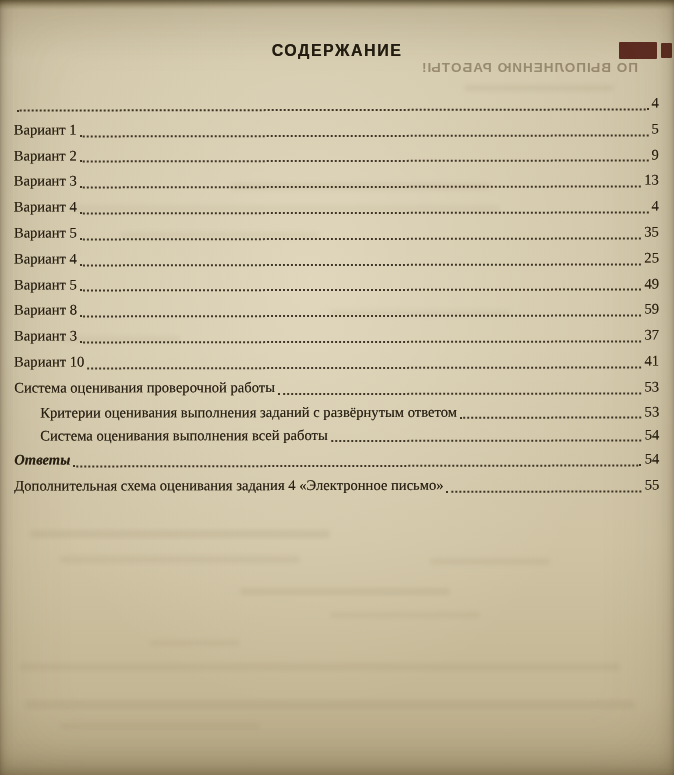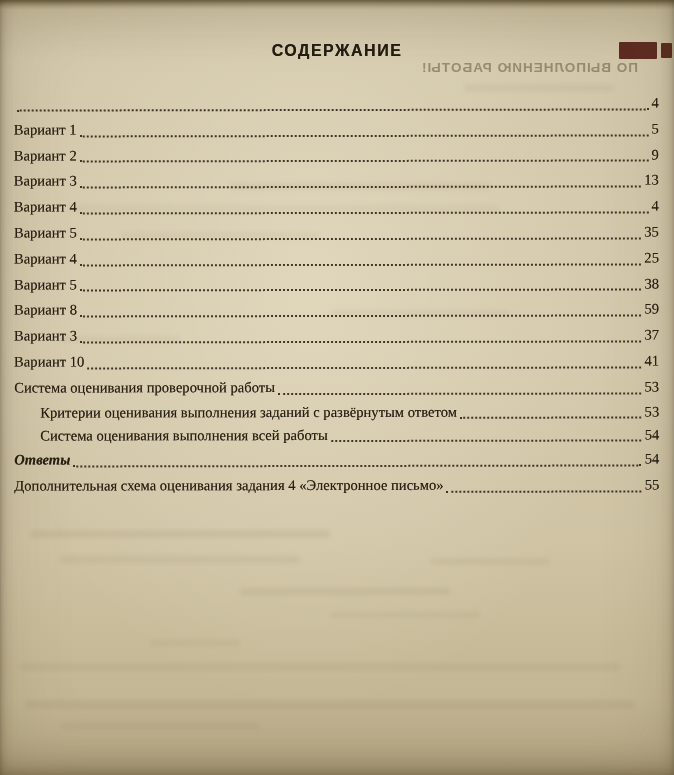--- a/index.html
+++ b/index.html
@@ -137,21 +137,21 @@
 
     <div class="toc-row">
       <span class="toc-label">Вариант 4</span>
       <span class="toc-leader"></span>
       <span class="toc-page">25</span>
     </div>
 
     <div class="toc-row">
       <span class="toc-label">Вариант 5</span>
       <span class="toc-leader"></span>
-      <span class="toc-page">38</span>
+      <span class="toc-page">49</span>
     </div>
 
     <div class="toc-row">
       <span class="toc-label">Вариант 8</span>
       <span class="toc-leader"></span>
       <span class="toc-page">59</span>
     </div>
 
     <div class="toc-row">
       <span class="toc-label">Вариант 3</span>

